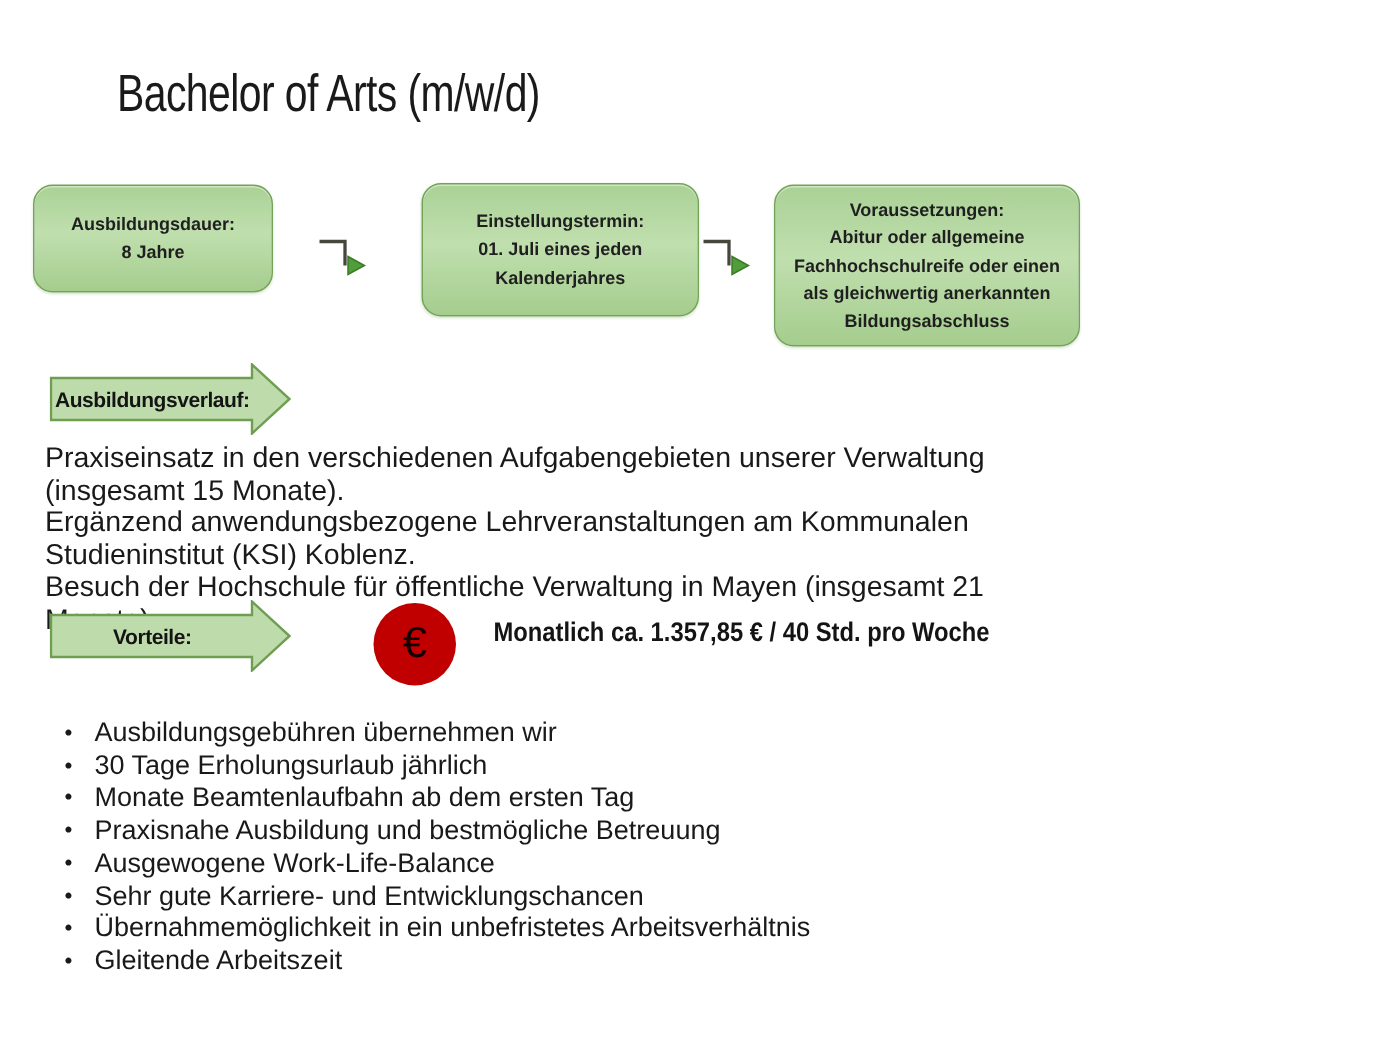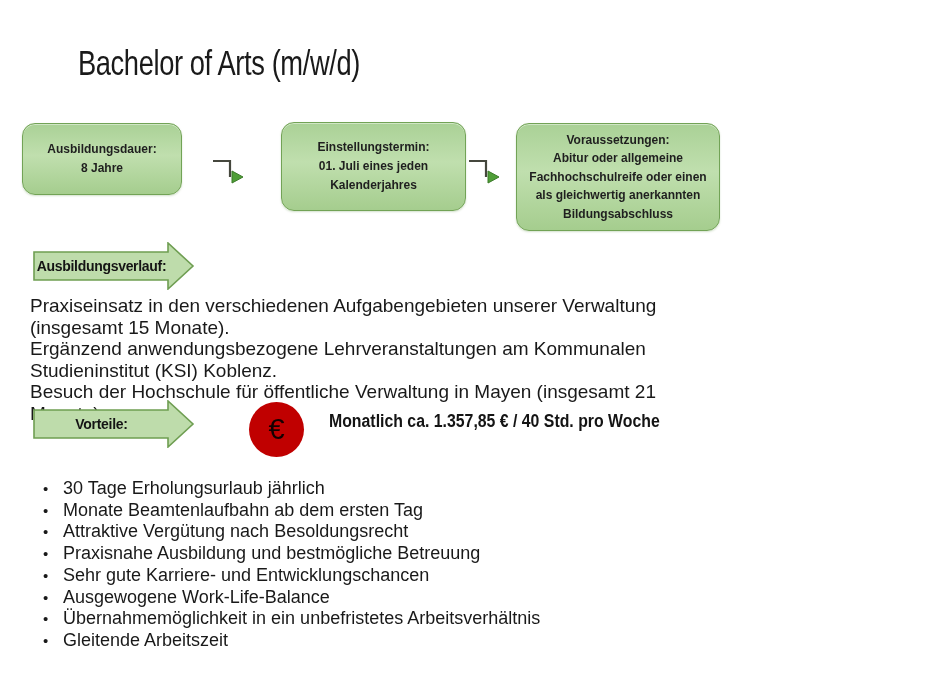--- a/index.html
+++ b/index.html
@@ -109,23 +109,23 @@
       <polygon points="1,10 135,10 135,1 160,24 135,47 135,38 1,38" fill="#bedcab" stroke="#6f9e52" stroke-width="1.6"></polygon>
     </svg>
     <span class="banner-label">Vorteile:</span>
   </div>
 
   <div class="euro-circle">€</div>
 
   <div class="salary">Monatlich ca. 1.357,85 € / 40 Std. pro Woche</div>
 
   <ul class="bullets">
+    <li>Ausbildungsgebühren übernehmen wir</li>
     <li>30 Tage Erholungsurlaub jährlich</li>
     <li>Monate Beamtenlaufbahn ab dem ersten Tag</li>
-    <li>Attraktive Vergütung nach Besoldungsrecht</li>
     <li>Praxisnahe Ausbildung und bestmögliche Betreuung</li>
+    <li>Ausgewogene Work-Life-Balance</li>
     <li>Sehr gute Karriere- und Entwicklungschancen</li>
-    <li>Ausgewogene Work-Life-Balance</li>
     <li>Übernahmemöglichkeit in ein unbefristetes Arbeitsverhältnis</li>
     <li>Gleitende Arbeitszeit</li>
   </ul>
 
 </div>
 
 </body></html>

